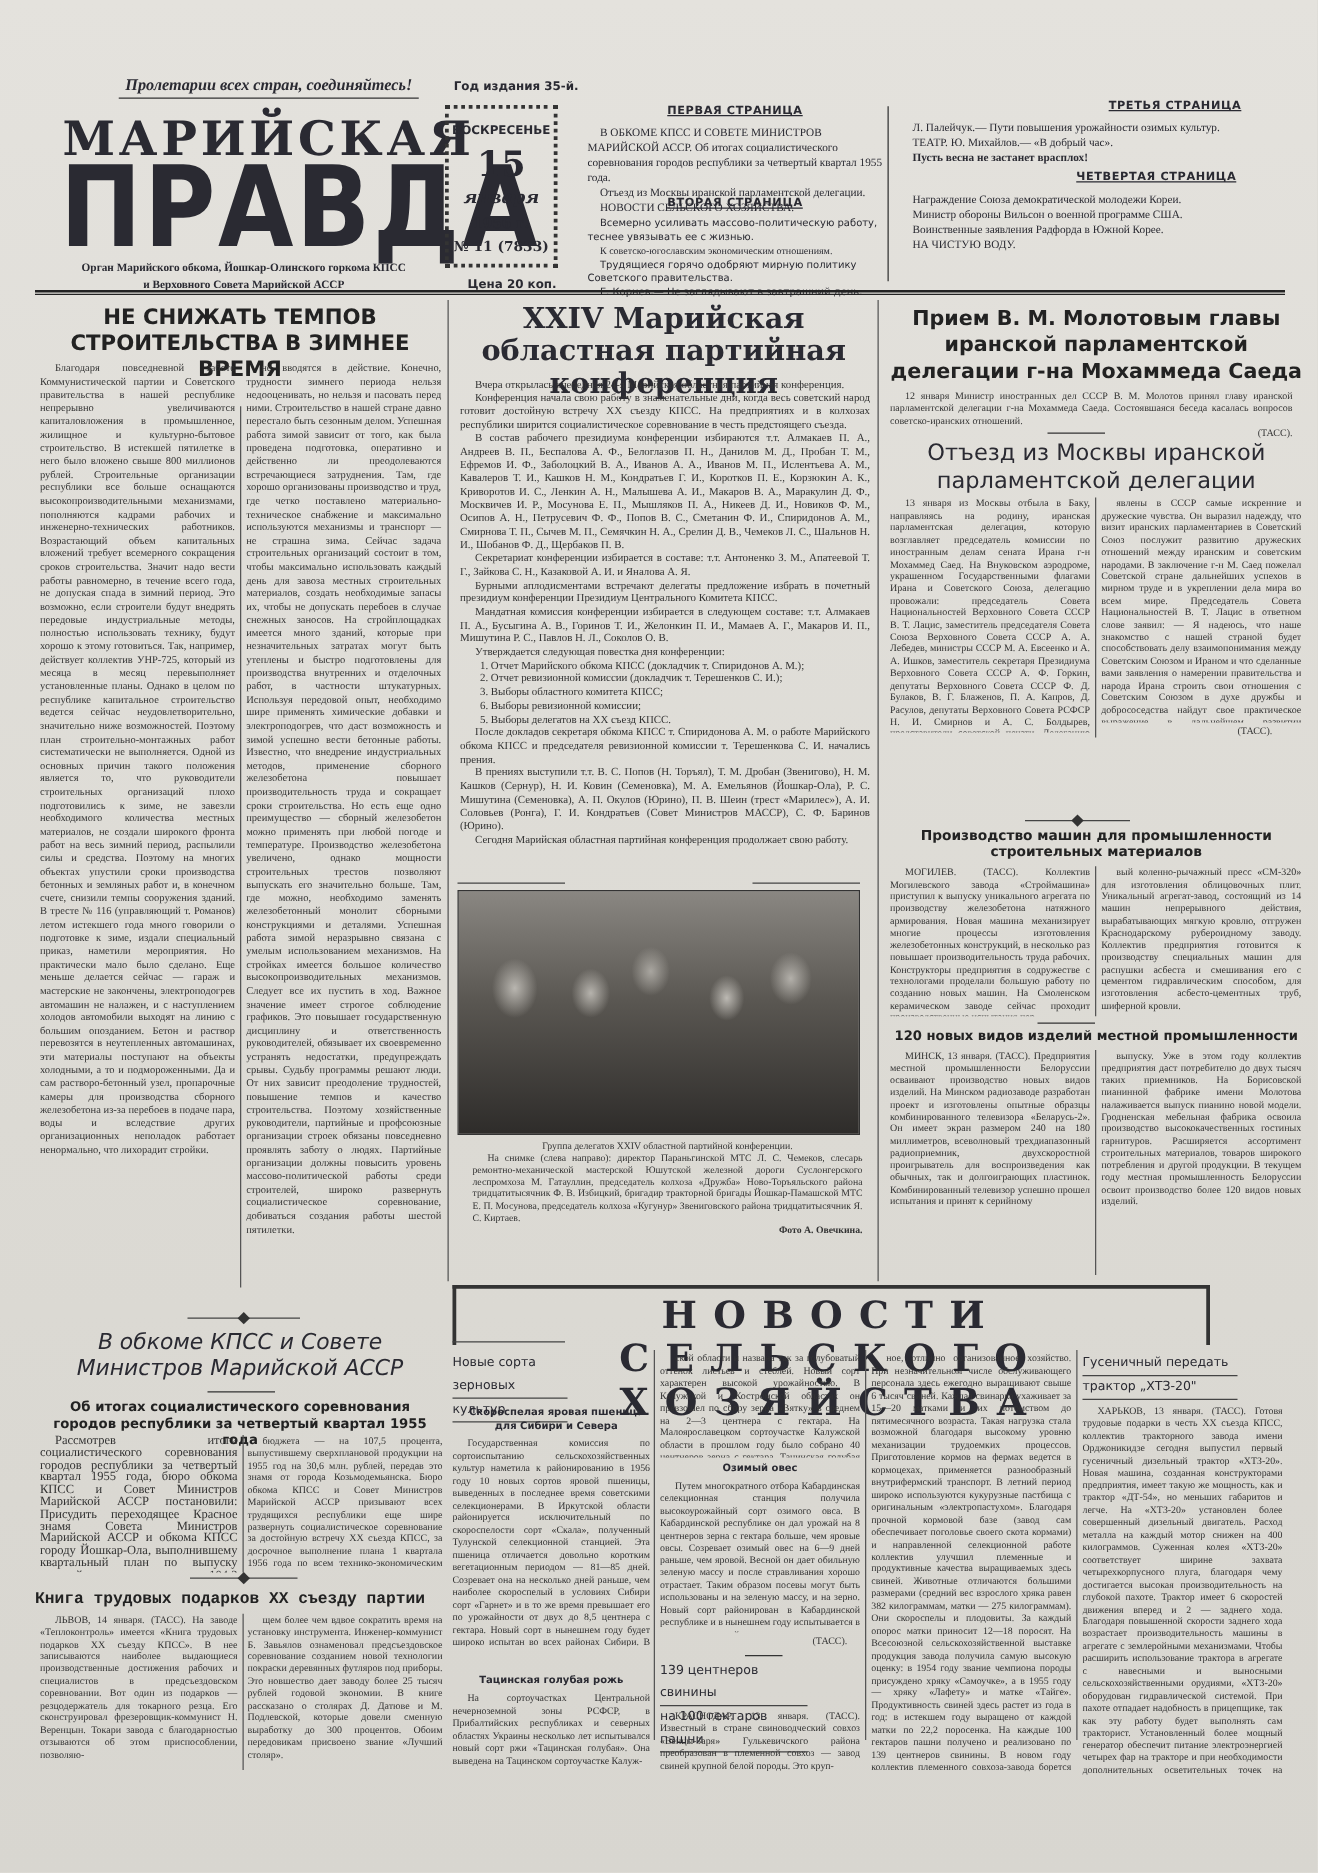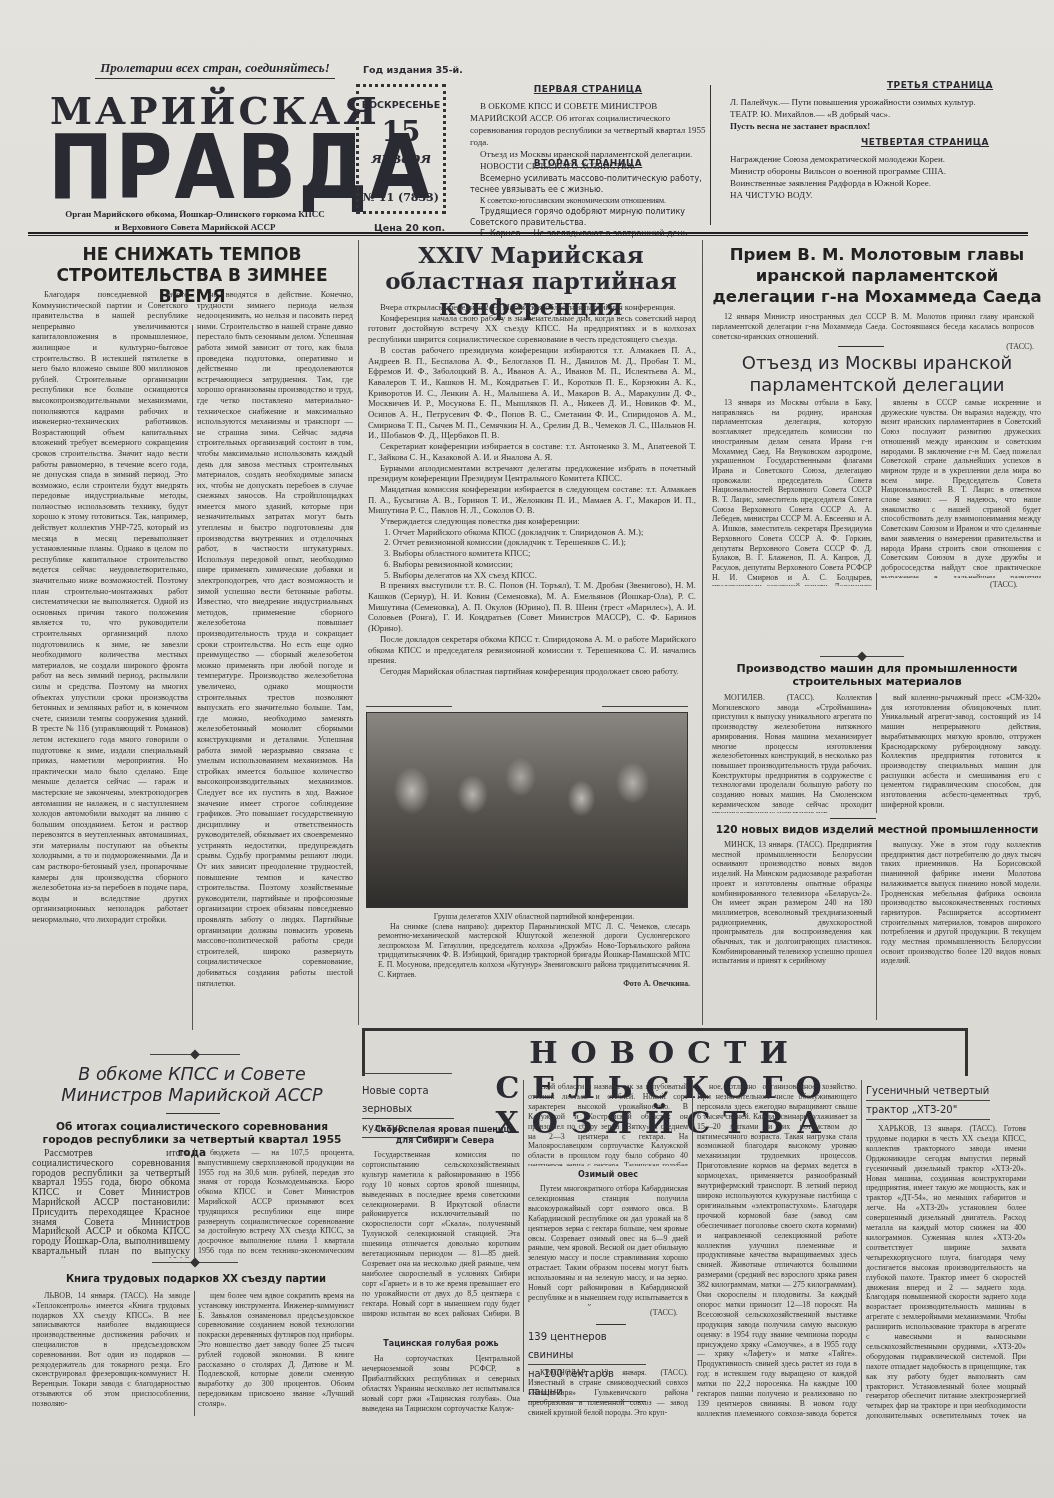--- a/index.html
+++ b/index.html
@@ -133,22 +133,22 @@
     <p>Бурными аплодисментами встречают делегаты предложение избрать в почетный президиум конференции Президиум Центрального Комитета КПСС.</p>
     <p>Мандатная комиссия конференции избирается в следующем составе: т.т. Алмакаев П. А., Бусыгина А. В., Горинов Т. И., Желонкин П. И., Мамаев А. Г., Макаров И. П., Мишутина Р. С., Павлов Н. Л., Соколов О. В.</p>
     <p>Утверждается следующая повестка дня конференции:</p>
     <div style="padding-left:16px;">
       <div>1. Отчет Марийского обкома КПСС (докладчик т. Спиридонов А. М.);</div>
       <div>2. Отчет ревизионной комиссии (докладчик т. Терешенков С. И.);</div>
       <div>3. Выборы областного комитета КПСС;</div>
       <div>6. Выборы ревизионной комиссии;</div>
       <div>5. Выборы делегатов на XX съезд КПСС.</div>
     </div>
+    <p>После докладов секретаря обкома КПСС т. Спиридонова А. М. о работе Марийского обкома КПСС и председателя ревизионной комиссии т. Терешенкова С. И. начались прения.</p>
     <p>В прениях выступили т.т. В. С. Попов (Н. Торъял), Т. М. Дробан (Звенигово), Н. М. Кашков (Сернур), Н. И. Ковин (Семеновка), М. А. Емельянов (Йошкар-Ола), Р. С. Мишутина (Семеновка), А. П. Окулов (Юрино), П. В. Шеин (трест «Марилес»), А. И. Соловьев (Ронга), Г. И. Кондратьев (Совет Министров МАССР), С. Ф. Баринов (Юрино).</p>
-    <p>После докладов секретаря обкома КПСС т. Спиридонова А. М. о работе Марийского обкома КПСС и председателя ревизионной комиссии т. Терешенкова С. И. начались прения.</p>
     <p>Сегодня Марийская областная партийная конференция продолжает свою работу.</p>
   </div>
   <div class="abs" style="left:366px; top:706px; width:86px; height:1px; background:#444;"></div>
   <div class="abs" style="left:602px; top:706px; width:86px; height:1px; background:#444;"></div>
   <div class="abs photo" style="left:366px; top:712px; width:322px; height:196px;"></div>
   <div class="abs body-text" style="left:378px; top:912px; width:312px; font-size:7.8px; line-height:9.6px;">
     <div style="text-align:center;">Группа делегатов XXIV областной партийной конференции.</div>
     <p>На снимке (слева направо): директор Параньгинской МТС Л. С. Чемеков, слесарь ремонтно-механической мастерской Юшутской железной дороги Суслонгерского леспромхоза М. Гатауллин, председатель колхоза «Дружба» Ново-Торъяльского района тридцатитысячник Ф. В. Избицкий, бригадир тракторной бригады Йошкар-Памашской МТС Е. П. Мосунова, председатель колхоза «Кугунур» Звениговского района тридцатитысячник Я. С. Киртаев.</p>
     <div style="text-align:right; font-weight:bold;">Фото А. Овечкина.</div>
   </div>
@@ -196,21 +196,21 @@
   <div class="abs headline-bold" style="left:32px; top:1120px; width:320px; font-size:10.6px; line-height:13px;">Об итогах социалистического соревнования городов республики за четвертый квартал 1955 года</div>
   <div class="abs body-text" style="left:32px; top:1148px; width:158px; height:110px; overflow:hidden; font-size:10px; line-height:9.8px;">
     <p>Рассмотрев итоги социалистического соревнования городов республики за четвертый квартал 1955 года, бюро обкома КПСС и Совет Министров Марийской АССР постановили: Присудить переходящее Красное знамя Совета Министров Марийской АССР и обкома КПСС городу Йошкар-Ола, выполнившему квартальный план по выпуску валовой продукции на 104,2 процента, по росту производительности труда — на 102,9 процента, годовой план по доходной части</p>
   </div>
   <div class="abs col-rule" style="left:194px; top:1148px; height:110px;"></div>
   <div class="abs body-text" style="left:198px; top:1148px; width:156px; height:110px; overflow:hidden; font-size:8px; line-height:9.8px;">
     <p>бюджета — на 107,5 процента, выпустившему сверхплановой продукции на 1955 год на 30,6 млн. рублей, передав это знамя от города Козьмодемьянска. Бюро обкома КПСС и Совет Министров Марийской АССР призывают всех трудящихся республики еще шире развернуть социалистическое соревнование за достойную встречу XX съезда КПСС, за досрочное выполнение плана 1 квартала 1956 года по всем технико-экономическим показателям.</p>
   </div>
 
   <div class="abs ornament" style="left:152px; top:1262px; width:86px;"></div>
-  <div class="abs headline-bold" style="left:36px; top:1272px; width:320px; font-size:10px; line-height:14px;">Книга трудовых подарков XX съезду партии</div>
+  <div class="abs headline-bold" style="left:24px; top:1272px; width:320px; font-size:13px; line-height:14px;font-family:Liberation Mono, monospace;">Книга трудовых подарков XX съезду партии</div>
   <div class="abs body-text" style="left:32px; top:1291px; width:158px; height:125px; overflow:hidden; font-size:8px; line-height:9.8px;">
     <p>ЛЬВОВ, 14 января. (ТАСС). На заводе «Теплоконтроль» имеется «Книга трудовых подарков XX съезду КПСС». В нее записываются наиболее выдающиеся производственные достижения рабочих и специалистов в предсъездовском соревновании. Вот один из подарков — резцодержатель для токарного резца. Его сконструировал фрезеровщик-коммунист Н. Веренцын. Токари завода с благодарностью отзываются об этом приспособлении, позволяю-</p>
   </div>
   <div class="abs col-rule" style="left:194px; top:1291px; height:125px;"></div>
   <div class="abs body-text" style="left:198px; top:1291px; width:156px; height:125px; overflow:hidden; font-size:8px; line-height:9.8px;">
     <p>щем более чем вдвое сократить время на установку инструмента. Инженер-коммунист Б. Завьялов ознаменовал предсъездовское соревнование созданием новой технологии покраски деревянных футляров под приборы. Это новшество дает заводу более 25 тысяч рублей годовой экономии. В книге рассказано о столярах Д. Датюве и М. Подлевской, которые довели сменную выработку до 300 процентов. Обоим передовикам присвоено звание «Лучший столяр».</p>
   </div>
 
   <div class="abs agri-banner"></div>
   <div class="abs agri-title">НОВОСТИ СЕЛЬСКОГО ХОЗЯЙСТВА</div>
@@ -246,20 +246,20 @@
     <div class="rubric">на 100 гектаров пашни</div>
   </div>
   <div class="abs body-text" style="left:528px; top:1368px; width:160px; height:50px; overflow:hidden; font-size:7.9px; line-height:9.9px;">
     <p>КРАСНОДАР, 13 января. (ТАСС). Известный в стране свиноводческий совхоз «Венцы-Заря» Гулькевичского района преобразован в племенной совхоз — завод свиней крупной белой породы. Это круп-</p>
   </div>
   <div class="abs body-text" style="left:697px; top:1082px; width:160px; height:335px; overflow:hidden; font-size:7.9px; line-height:9.9px;">
     <p>ное, отлично организованное хозяйство. При незначительном числе обслуживающего персонала здесь ежегодно выращивают свыше 6 тысяч свиней. Каждая свинарка ухаживает за 15—20 матками и их потомством до пятимесячного возраста. Такая нагрузка стала возможной благодаря высокому уровню механизации трудоемких процессов. Приготовление кормов на фермах ведется в кормоцехах, применяется разнообразный внутрифермский транспорт. В летний период широко используются кукурузные пастбища с оригинальным «электропастухом». Благодаря прочной кормовой базе (завод сам обеспечивает поголовье своего скота кормами) и направленной селекционной работе коллектив улучшил племенные и продуктивные качества выращиваемых здесь свиней. Животные отличаются большими размерами (средний вес взрослого хряка равен 382 килограммам, матки — 275 килограммам). Они скороспелы и плодовиты. За каждый опорос матки приносит 12—18 поросят. На Всесоюзной сельскохозяйственной выставке продукция завода получила самую высокую оценку: в 1954 году звание чемпиона породы присуждено хряку «Самоучке», а в 1955 году — хряку «Лафету» и матке «Тайге». Продуктивность свиней здесь растет из года в год: в истекшем году выращено от каждой матки по 22,2 поросенка. На каждые 100 гектаров пашни получено и реализовано по 139 центнеров свинины. В новом году коллектив племенного совхоза-завода борется за получение 25 поросят от каждой матки и за выход 150 центнеров свинины на 10 гектаров пашни.</p>
   </div>
 
   <div class="abs" style="left:866px; top:1082px; width:124px;">
-    <div class="rubric">Гусеничный четвертый</div>
+    <div class="rubric">Гусеничный передать</div>
     <div class="rubric">трактор „ХТЗ-20"</div>
   </div>
   <div class="abs body-text" style="left:866px; top:1124px; width:160px; height:300px; overflow:hidden; font-size:7.9px; line-height:9.9px;">
     <p>ХАРЬКОВ, 13 января. (ТАСС). Готовя трудовые подарки в честь XX съезда КПСС, коллектив тракторного завода имени Орджоникидзе сегодня выпустил первый гусеничный дизельный трактор «ХТЗ-20». Новая машина, созданная конструкторами предприятия, имеет такую же мощность, как и трактор «ДТ-54», но меньших габаритов и легче. На «ХТЗ-20» установлен более совершенный дизельный двигатель. Расход металла на каждый мотор снижен на 400 килограммов. Суженная колея «ХТЗ-20» соответствует ширине захвата четырехкорпусного плуга, благодаря чему достигается высокая производительность на глубокой пахоте. Трактор имеет 6 скоростей движения вперед и 2 — заднего хода. Благодаря повышенной скорости заднего хода возрастает производительность машины в агрегате с землеройными механизмами. Чтобы расширить использование трактора в агрегате с навесными и выносными сельскохозяйственными орудиями, «ХТЗ-20» оборудован гидравлической системой. При пахоте отпадает надобность в прицепщике, так как эту работу будет выполнять сам тракторист. Установленный более мощный генератор обеспечит питание электроэнергией четырех фар на тракторе и при необходимости дополнительных осветительных точек на прицепных орудиях.</p>
   </div>
 
 </div>
 
 </body></html>

